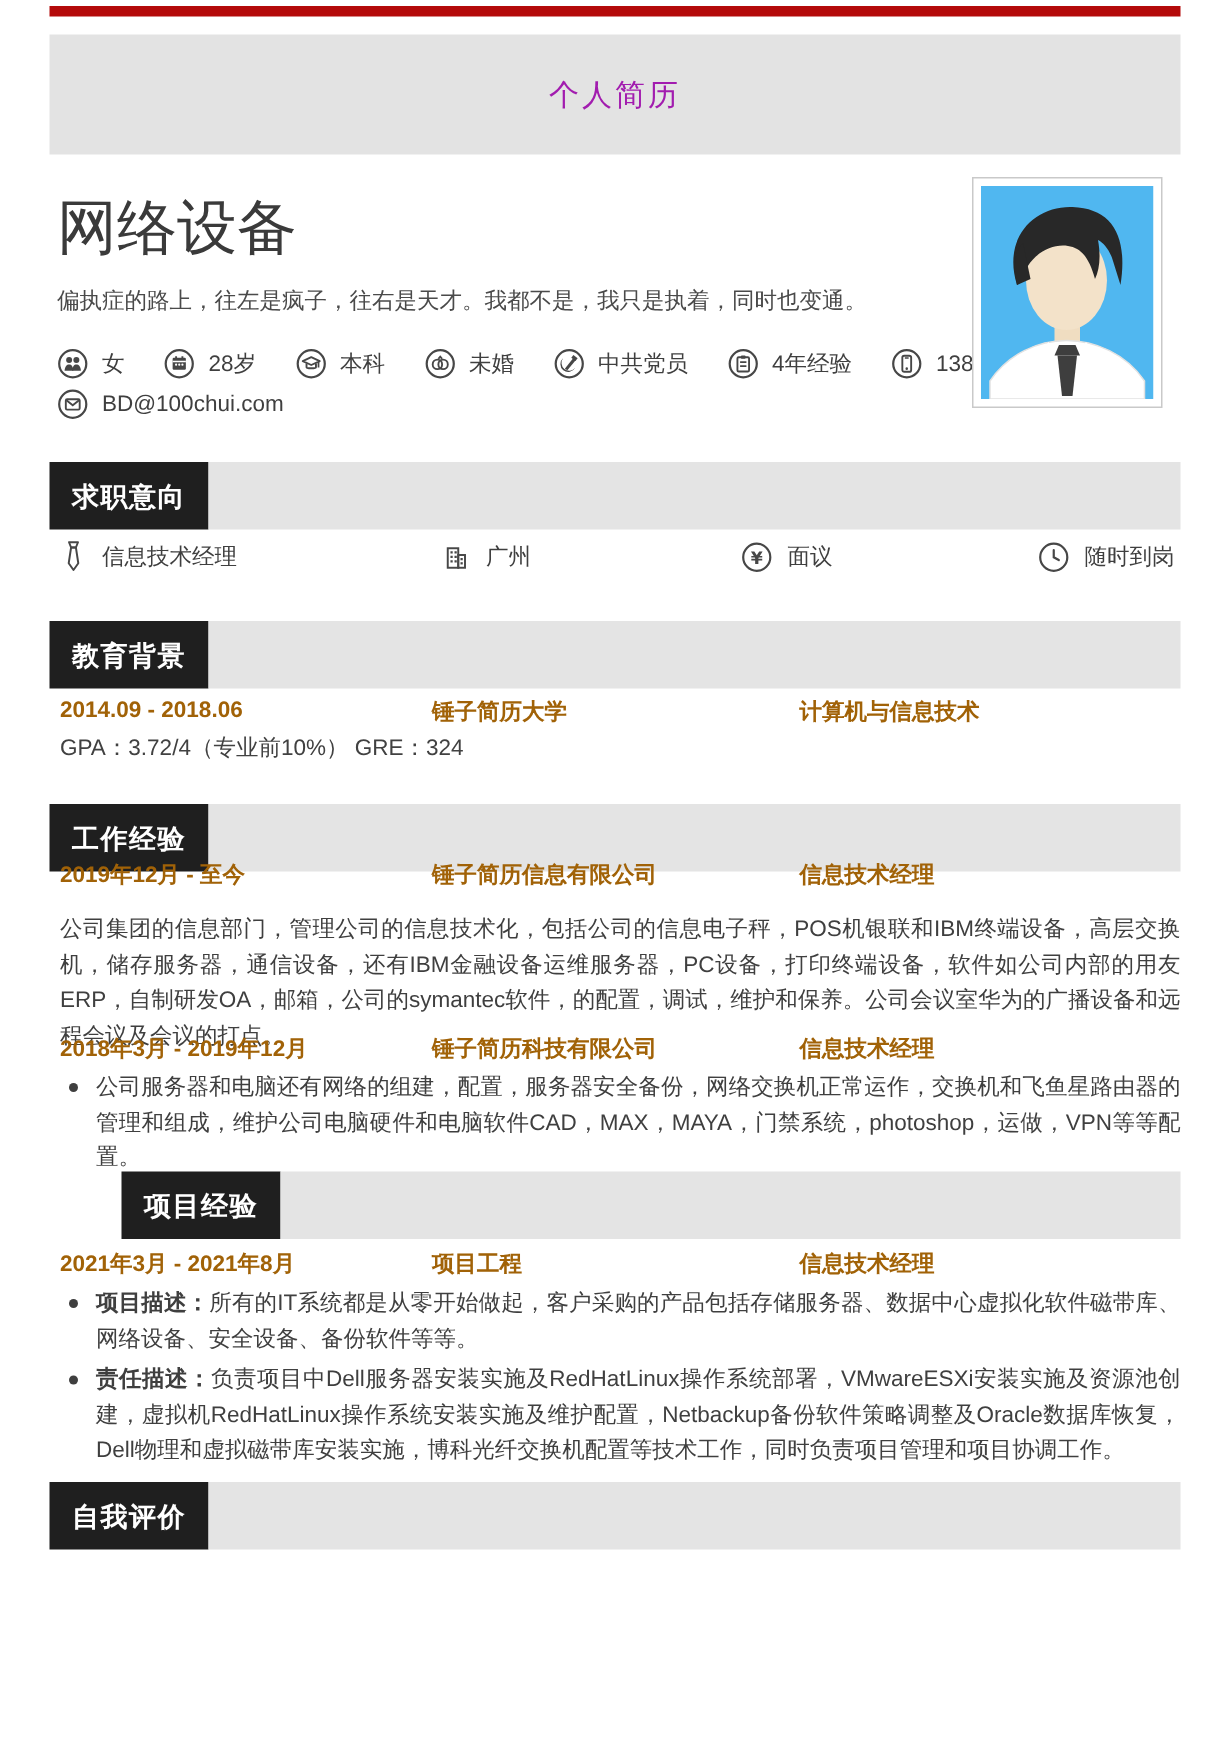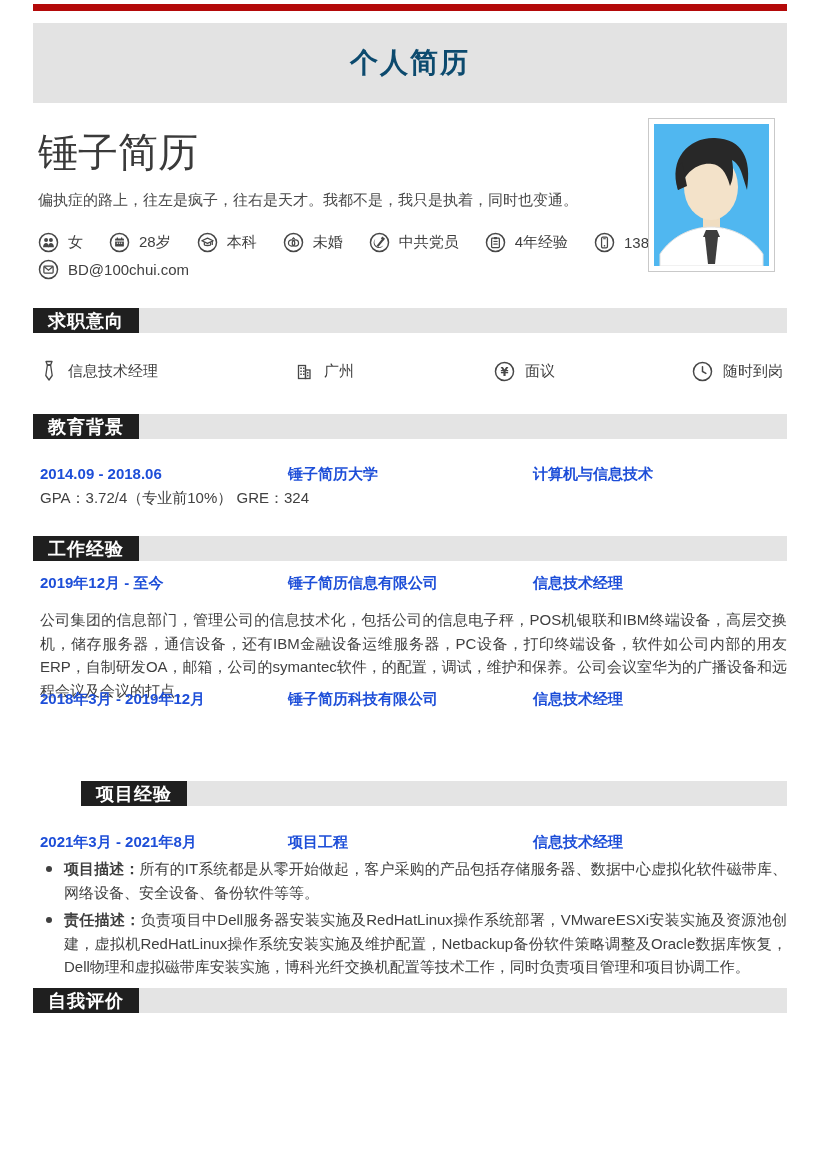--- a/index.html
+++ b/index.html
@@ -3,40 +3,40 @@
 <meta charset="utf-8">
 <style>
   html,body{margin:0;padding:0;background:#ffffff;}
   .page{position:relative;width:820px;height:1160px;background:#ffffff;overflow:hidden;
         font-family:"Liberation Sans","DejaVu Sans",sans-serif;color:#3f3f3f;}
   .abs{position:absolute;}
 
   .top-accent{top:4px;left:33px;right:33px;height:7px;background:#b40a0a;}
   .doc-header{top:23px;left:33px;right:33px;height:80px;background:#e3e3e3;
               display:flex;align-items:center;justify-content:center;}
-  .doc-header .t{font-size:28px;font-weight:bold;color:#0c4a6e;letter-spacing:2px;}
+  .doc-header .t{font-size:20px;font-weight:normal;color:#a21caf;letter-spacing:2px;}
 
   .name{top:126px;left:38px;font-size:40px;color:#3a3a3a;line-height:52px;}
   .tagline{top:191px;left:38px;font-size:15px;color:#4a4a4a;}
 
   .info-row{left:38px;display:flex;align-items:center;gap:26px;height:24px;}
   .info-item{display:flex;align-items:center;gap:9px;font-size:15px;color:#3f3f3f;white-space:nowrap;}
   .icn{display:inline-block;vertical-align:middle;flex:0 0 auto;}
 
   .photo-frame{top:118px;left:648px;width:127px;height:154px;background:#ffffff;
                border:1px solid #c9c9c9;box-sizing:border-box;padding:5px;}
   .photo-frame svg{display:block;width:115px;height:142px;}
 
-  .section-header{left:33px;right:33px;height:25px;display:flex;}
+  .section-header{left:33px;right:33px;height:45px;display:flex;}
   .section-header .box{background:#1f1f1f;color:#ffffff;font-size:18px;font-weight:bold;
                        display:flex;align-items:center;padding:0 15px;letter-spacing:1px;white-space:nowrap;}
   .section-header .bar{flex:1;background:#e4e4e4;}
 
   .grid3{left:40px;right:33px;display:grid;grid-template-columns:248px 245px auto;}
-  .grid3 .cell{font-size:15px;font-weight:bold;color:#1d4ed8;white-space:nowrap;}
+  .grid3 .cell{font-size:15px;font-weight:bold;color:#a16207;white-space:nowrap;}
   .grid4{left:40px;right:33px;display:grid;grid-template-columns:254px 200px 198px auto;}
   .intent-item{display:flex;align-items:center;gap:10px;font-size:15px;color:#3f3f3f;white-space:nowrap;}
 
   .plain{left:40px;right:33px;font-size:15px;color:#414141;}
   .para{left:40px;right:33px;font-size:15px;color:#3f3f3f;line-height:23.5px;text-align:justify;}
   .bullet{left:40px;right:33px;font-size:15px;color:#3f3f3f;line-height:23.5px;text-align:justify;
           padding-left:24px;box-sizing:border-box;position:absolute;}
   .bullet::before{content:"";position:absolute;left:6px;top:9px;width:6px;height:6px;border-radius:50%;background:#3f3f3f;}
   .blabel{font-weight:bold;}
 </style>
@@ -44,21 +44,21 @@
 <body>
 
 <div class="page">
 
   <div class="abs top-accent"></div>
 
   <div class="abs doc-header">
     <span class="t">个人简历</span>
   </div>
 
-  <div class="abs name">锤子简历</div>
+  <div class="abs name">网络设备</div>
   <div class="abs tagline">偏执症的路上，往左是疯子，往右是天才。我都不是，我只是执着，同时也变通。</div>
 
   <div class="abs info-row" style="top:230px;">
     <span class="info-item">
       <svg class="icn" width="21" height="21" viewBox="0 0 20 20">
         <circle cx="10" cy="10" r="8.6" fill="none" stroke="#474747" stroke-width="1.4"></circle>
         <circle cx="7.7" cy="7.6" r="1.9" fill="#474747"></circle>
           <circle cx="12.3" cy="7.6" r="1.9" fill="#474747"></circle>
         <path d="M4.8,14.5 C5,11.6 6.2,10.4 7.7,10.4 C9.2,10.4 10.2,11.6 10.4,14.5 Z" fill="#474747"></path>
         <path d="M9.6,14.5 C9.8,11.6 10.8,10.4 12.3,10.4 C13.8,10.4 15,11.6 15.2,14.5 Z" fill="#474747"></path>
@@ -215,20 +215,21 @@
     <span class="cell">锤子简历信息有限公司</span>
     <span class="cell">信息技术经理</span>
   </div>
   <div class="abs para" style="top:608px;">公司集团的信息部门，管理公司的信息技术化，包括公司的信息电子秤，POS机银联和IBM终端设备，高层交换机，储存服务器，通信设备，还有IBM金融设备运维服务器，PC设备，打印终端设备，软件如公司内部的用友ERP，自制研发OA，邮箱，公司的symantec软件，的配置，调试，维护和保养。公司会议室华为的广播设备和远程会议及会议的打点。</div>
 
   <div class="abs grid3" style="top:690px;">
     <span class="cell">2018年3月 - 2019年12月</span>
     <span class="cell">锤子简历科技有限公司</span>
     <span class="cell">信息技术经理</span>
   </div>
+  <div class="bullet" style="top:713px;">公司服务器和电脑还有网络的组建，配置，服务器安全备份，网络交换机正常运作，交换机和飞鱼星路由器的管理和组成，维护公司电脑硬件和电脑软件CAD，MAX，MAYA，门禁系统，photoshop，运做，VPN等等配置。</div>
 
   <div class="abs section-header" style="top:781px;margin-left:48px;">
     <span class="box">项目经验</span>
     <span class="bar"></span>
   </div>
   <div class="abs grid3" style="top:833px;">
     <span class="cell">2021年3月 - 2021年8月</span>
     <span class="cell">项目工程</span>
     <span class="cell">信息技术经理</span>
   </div>

